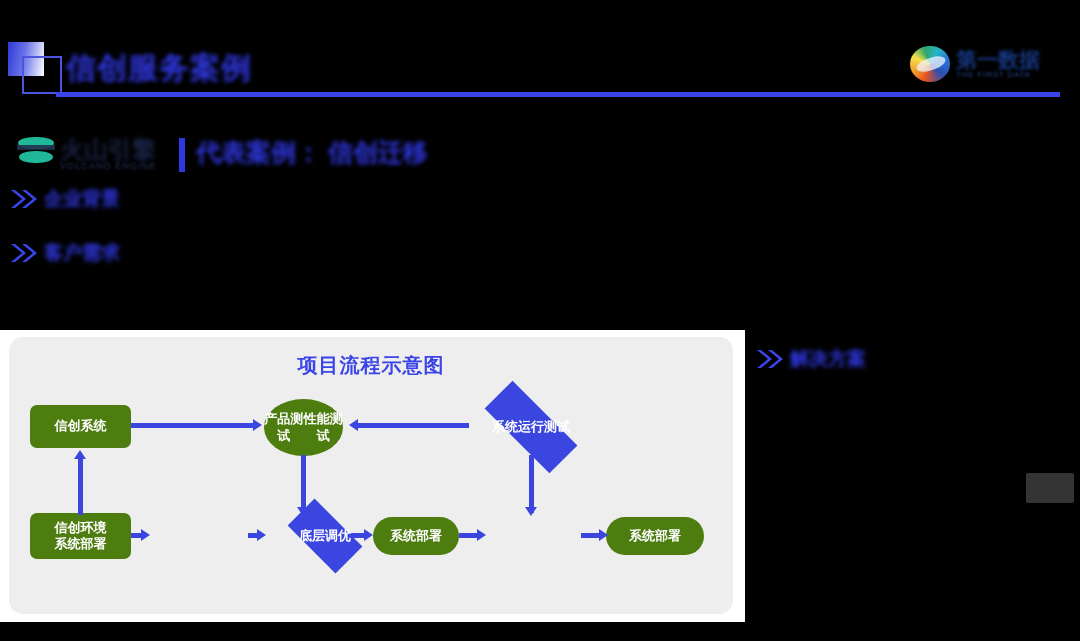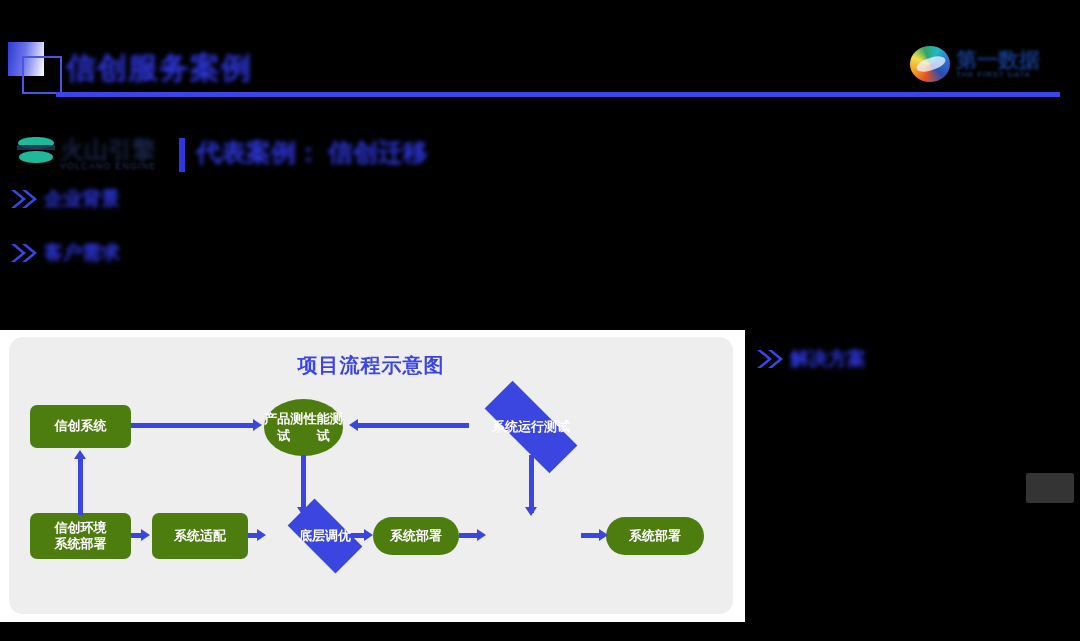--- a/index.html
+++ b/index.html
@@ -252,23 +252,20 @@
       <div class="node rect" style="left:21px;top:176px;width:101px;height:46px;flex-direction:column;">
         <span>信创环境</span>
         <span>系统部署</span>
       </div>
 
       <div class="node diamond" style="left:457px;top:62px;width:130px;height:56px;">
         <span class="dshape"></span>
         <span class="dlabel">系统运行测试</span>
       </div>
 
-      <div class="node rect" style="left:143px;top:176px;width:96px;height:46px;">
-        <span>系统适配</span>
-      </div>
 
       <div class="node diamond" style="left:268px;top:172px;width:96px;height:54px;">
         <span class="dshape"></span>
         <span class="dlabel">底层调优</span>
       </div>
 
       <div class="node pill" style="left:364px;top:180px;width:86px;height:38px;">
         <span>系统部署</span>
       </div>
 

